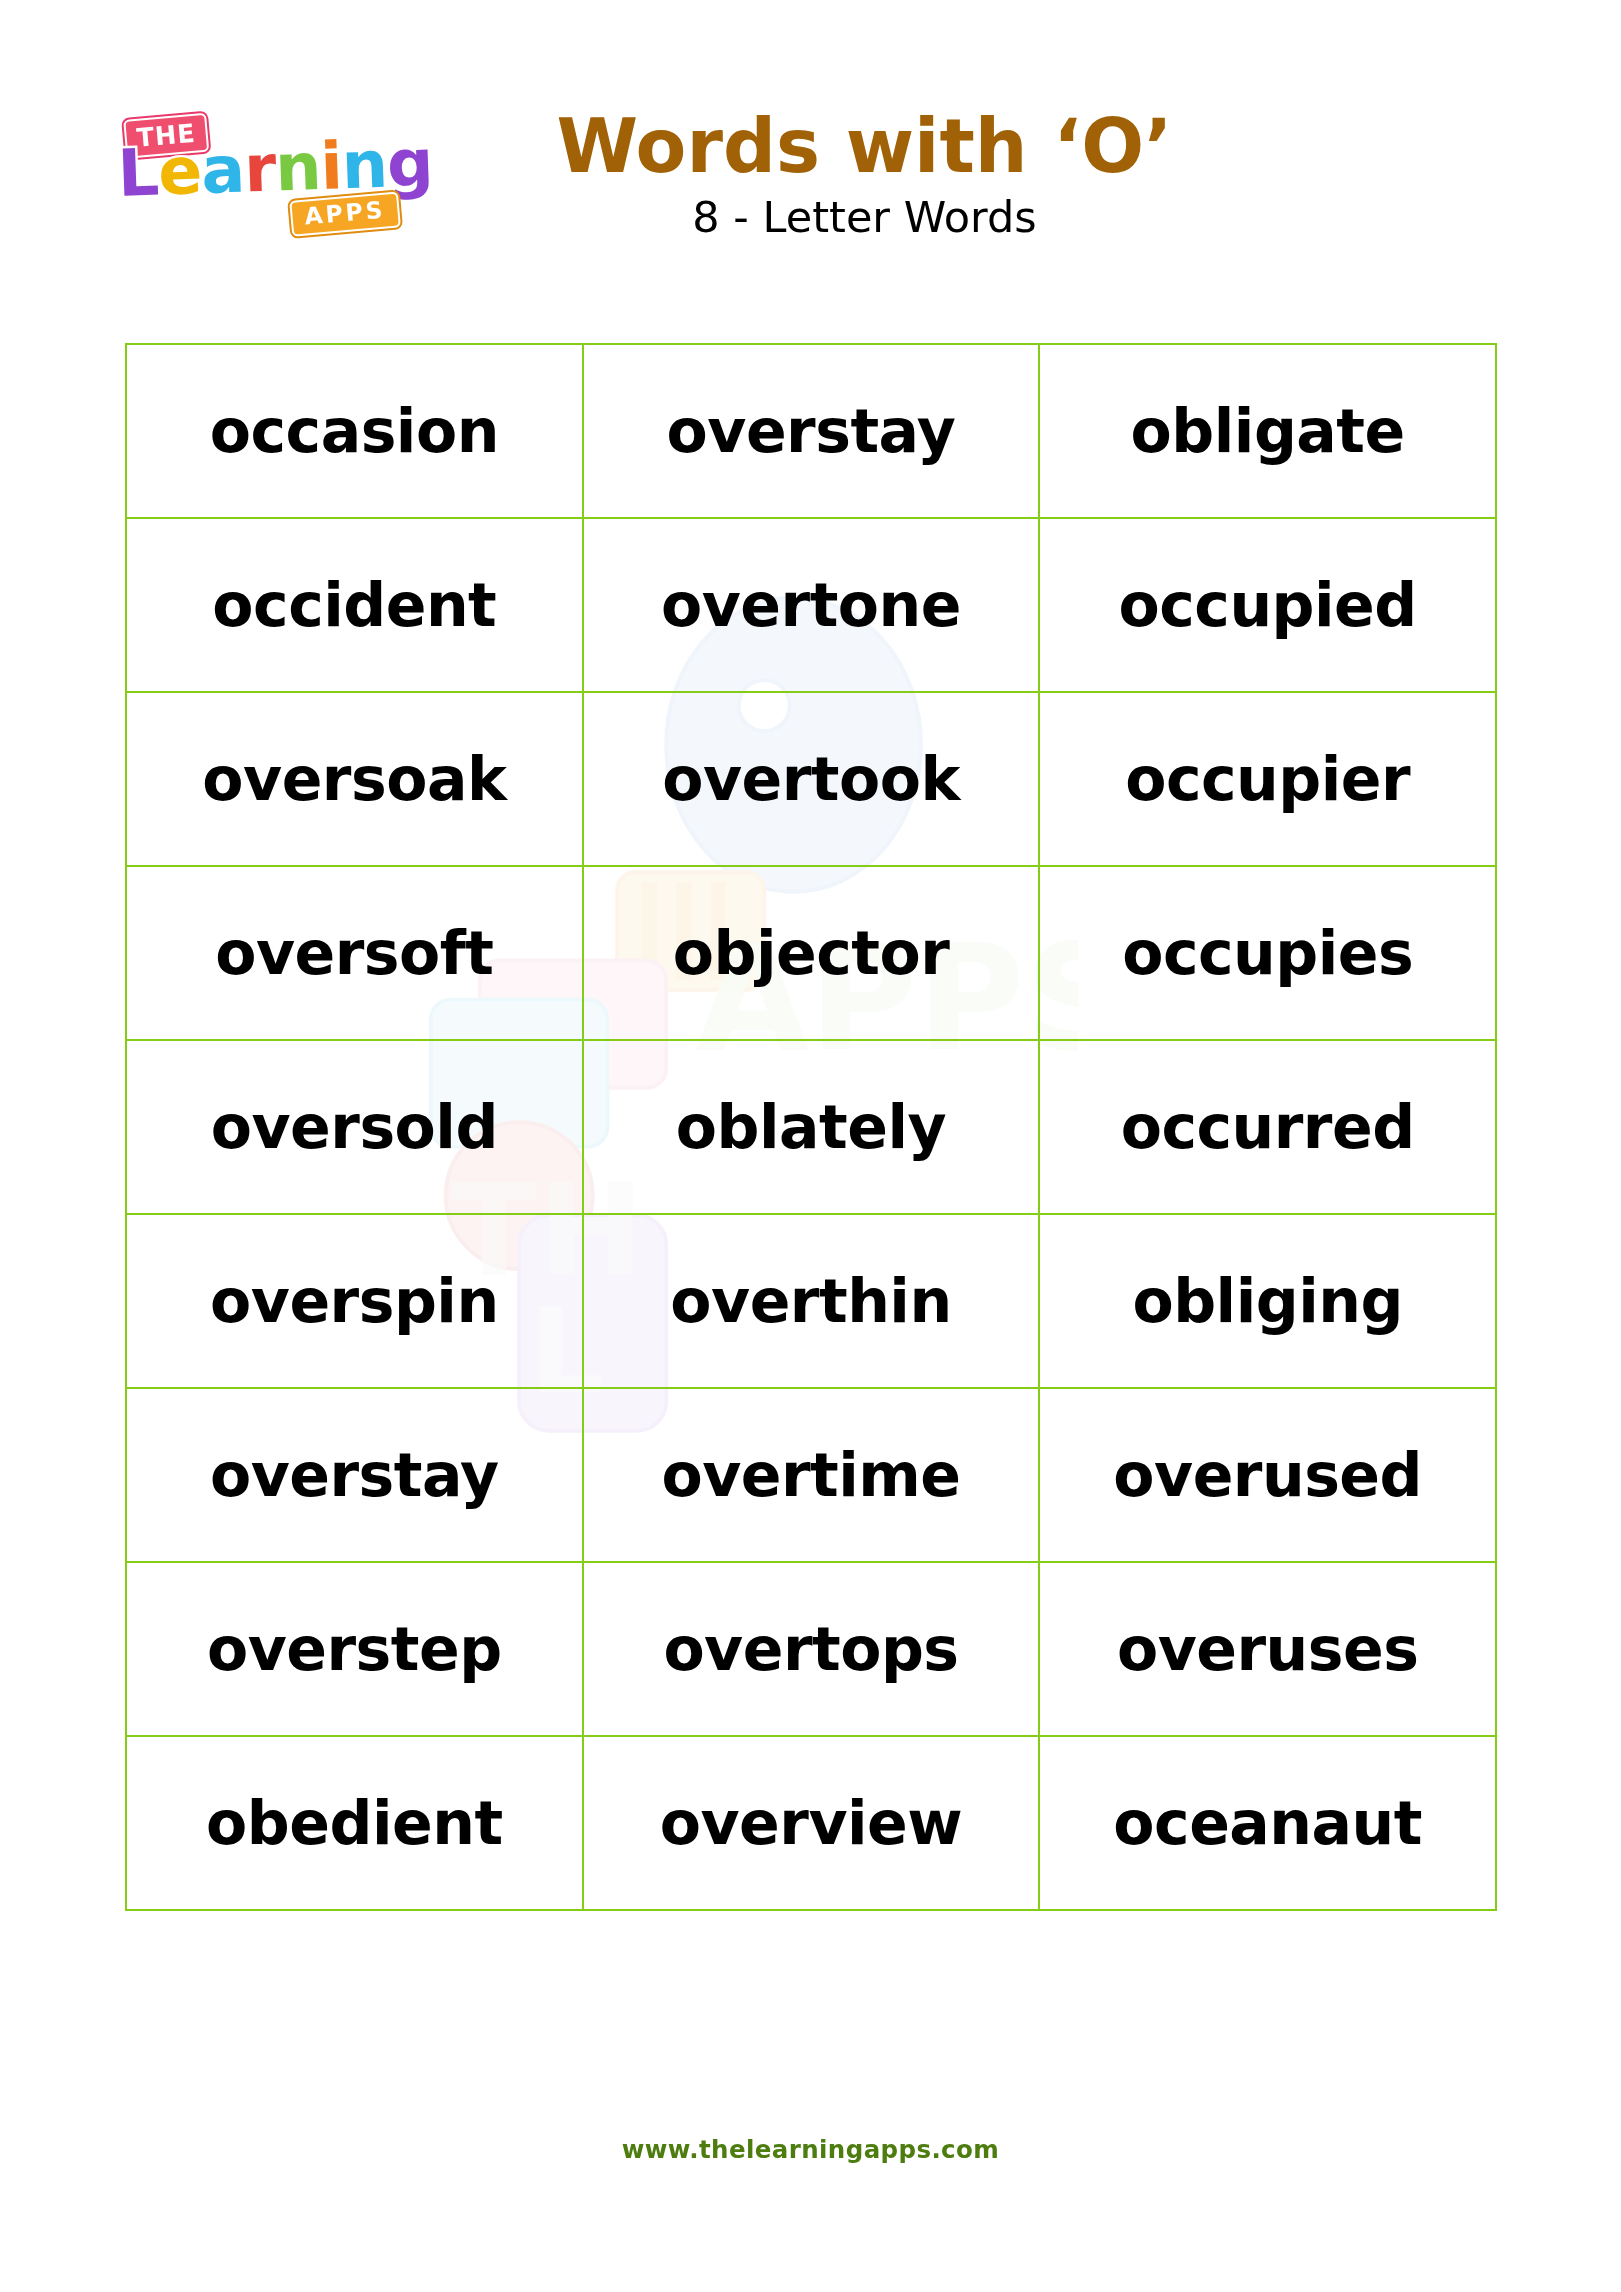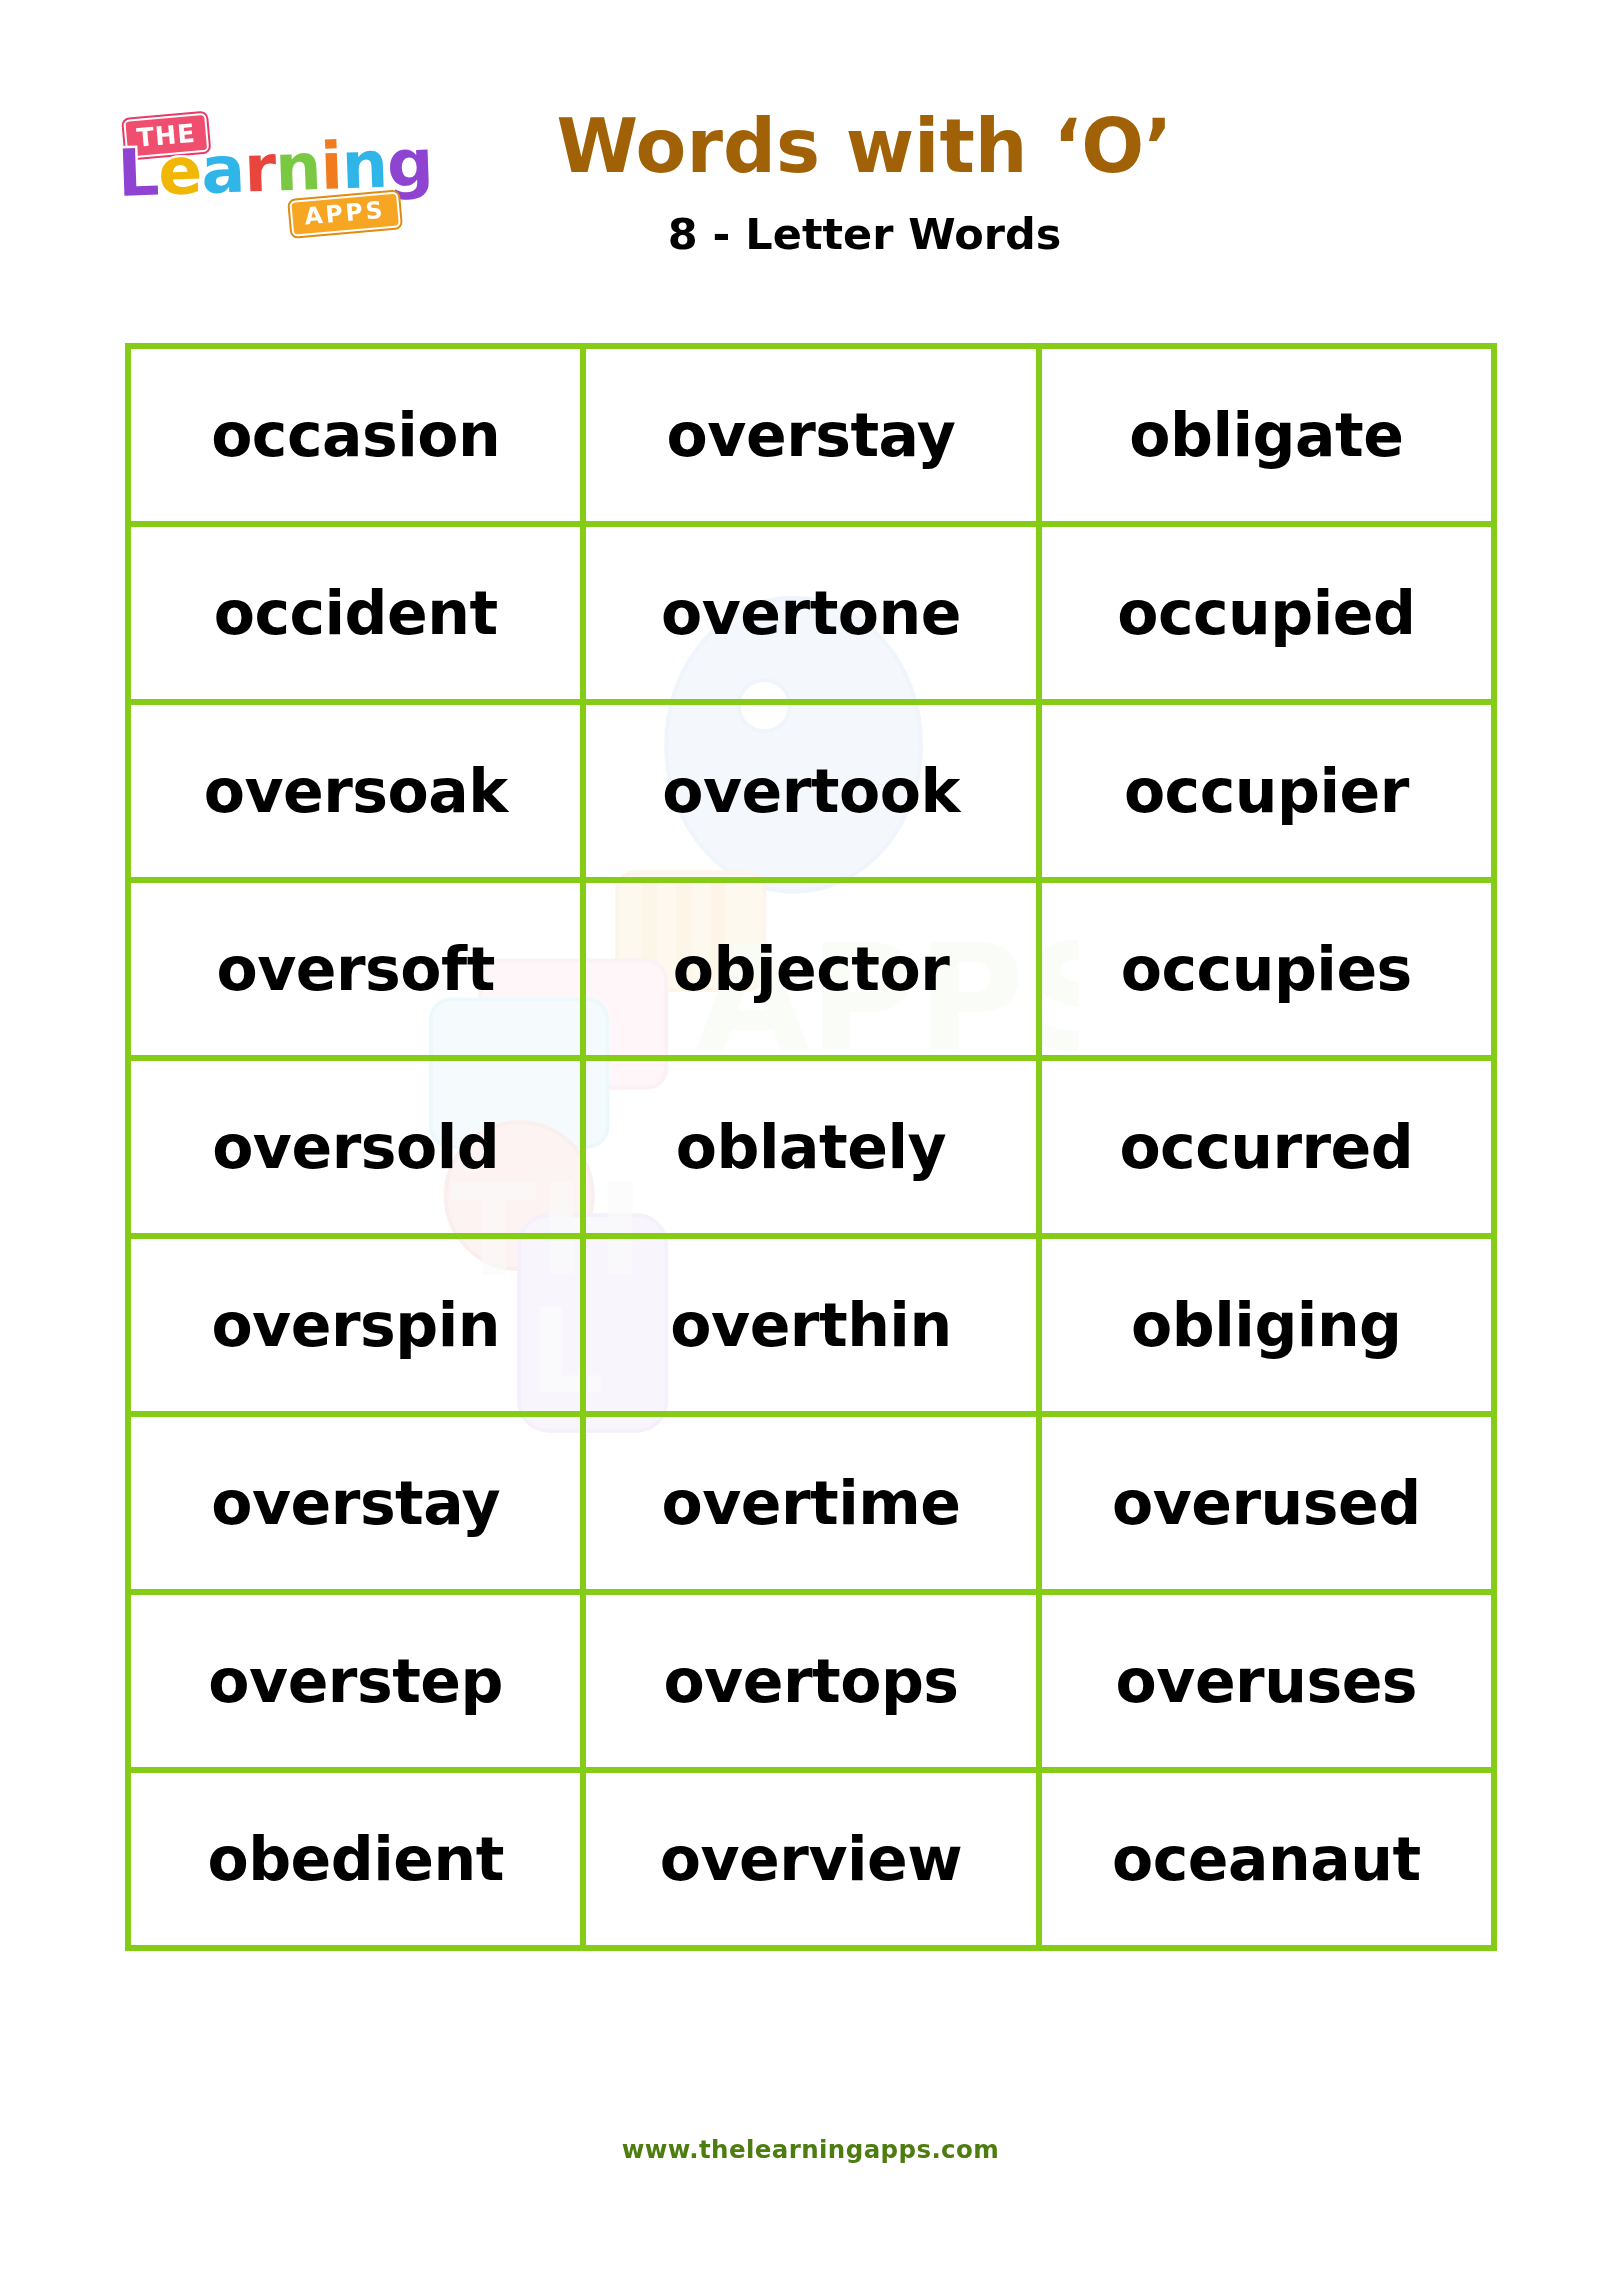--- a/index.html
+++ b/index.html
@@ -100,25 +100,25 @@
     font-family: "DejaVu Sans", sans-serif;
     font-weight: bold;
     font-size: 74px;
     line-height: 80px;
     color: #a16207;
     letter-spacing: 0px;
     margin-left: 108px;
   }
   .title-sub {
     font-family: "DejaVu Sans", sans-serif;
-    font-weight: bold;
+    font-weight: normal;
     font-size: 43px;
     line-height: 53px;
     color: #000000;
-    margin-top: 22px;
+    margin-top: 5px;
     margin-left: 108px;
   }
 
   
   .watermark {
     position: absolute;
     left: 372px;
     top: 588px;
     width: 706px;
     height: 882px;
@@ -134,21 +134,21 @@
     top: 343px;
     width: 1372px;
     z-index: 2;
   }
   table.words {
     border-collapse: collapse;
     width: 1372px;
     table-layout: fixed;
   }
   table.words td {
-    border: 6px solid #84cc16;
+    border: 2px solid #84cc16;
     height: 170px;
     text-align: center;
     vertical-align: middle;
     font-family: "DejaVu Sans", sans-serif;
     font-weight: bold;
     font-size: 60px;
     color: #000000;
     letter-spacing: -0.5px;
     background: transparent;
   }

